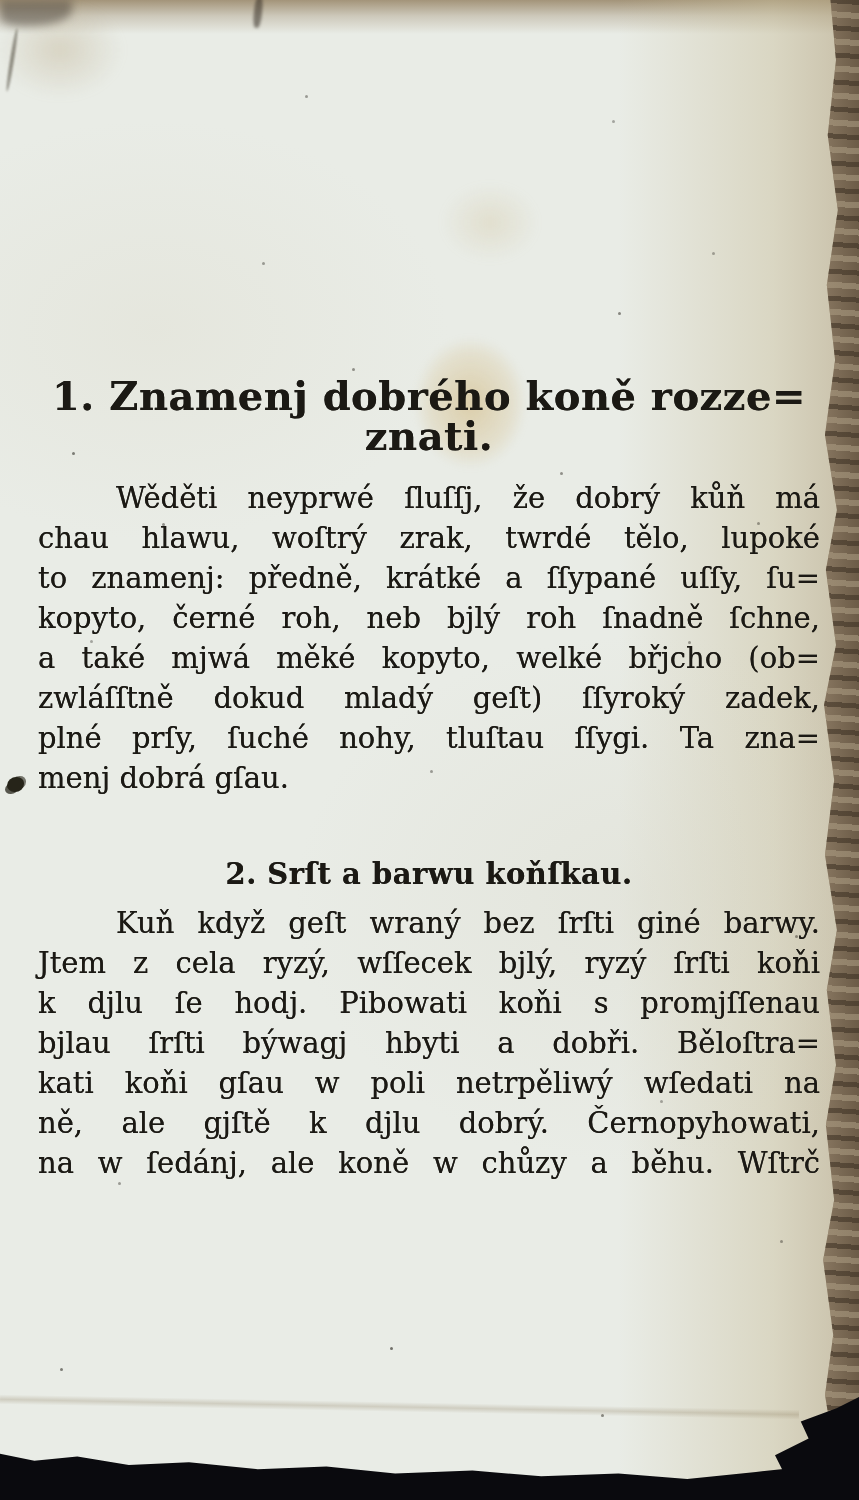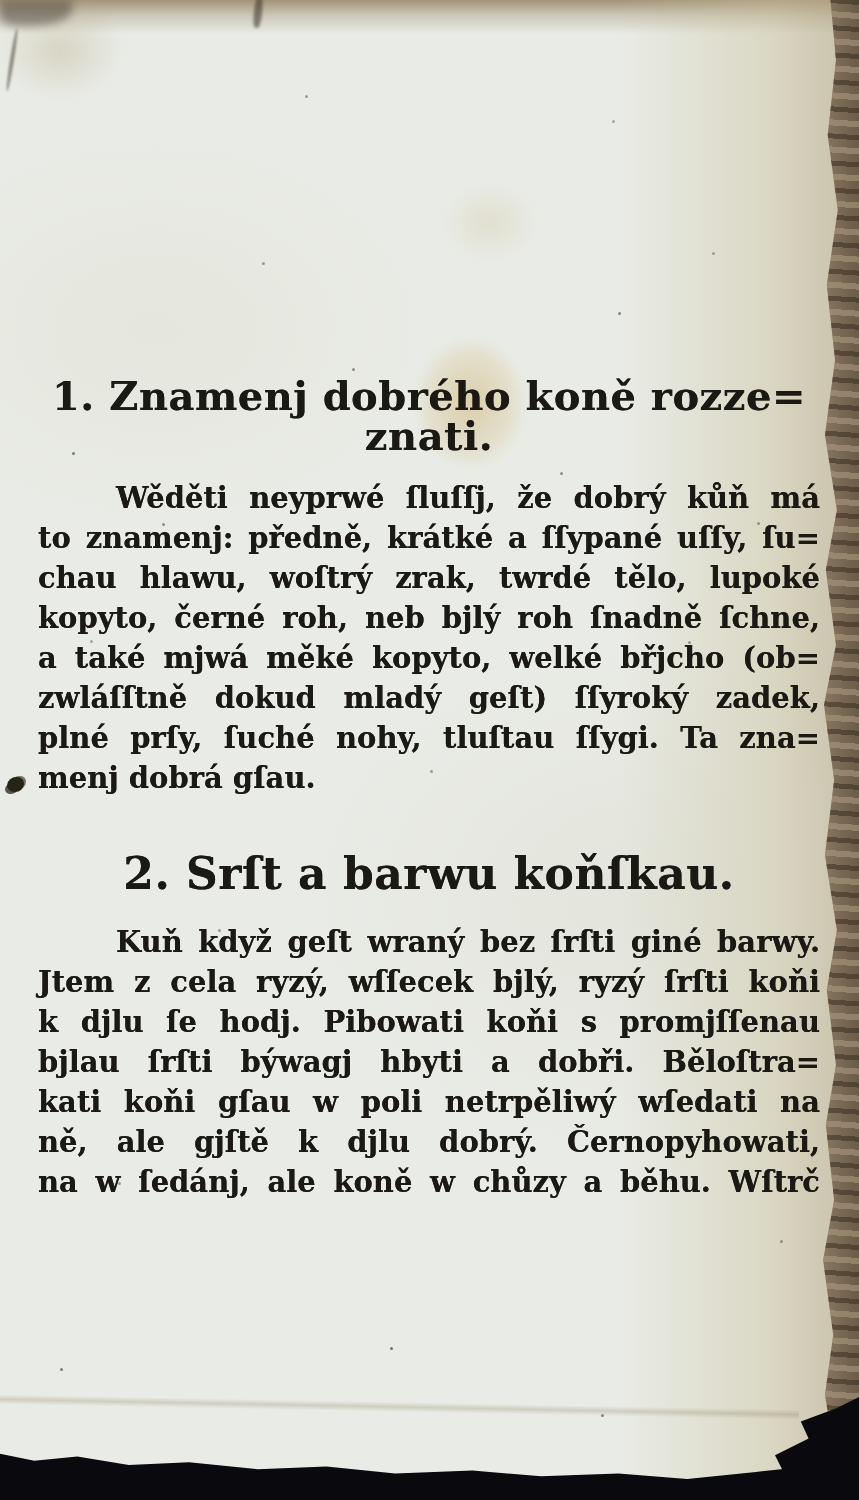--- a/index.html
+++ b/index.html
@@ -109,22 +109,22 @@
     left: 38px; top: 376px; width: 782px;
     color: #1b1914;
     text-shadow: 0 0 0.6px rgba(27,25,20,.85);
   }
   .heading {
     font-weight: bold;
     text-align: center;
     letter-spacing: 0.5px;
   }
   .heading-1 { font-size: 40px; line-height: 47px; margin-bottom: 22px; }
-  .heading-2 { font-size: 44px; line-height: 50px; margin-top: 56px; margin-bottom: 28px; }
-  .para { font-size: 29px; font-weight: bold; }
+  .heading-2 { font-size: 29px; line-height: 50px; margin-top: 56px; margin-bottom: 9px; }
+  .para { font-size: 29px; font-weight: normal; }
   .line { line-height: 40px; white-space: nowrap; }
   .line.justify { white-space: normal; text-align: justify; text-align-last: justify; }
   .line.indent { text-indent: 78px; }
 </style>
 </head>
 <body>
 
 <div class="scene">
   <div class="page">
 
@@ -140,22 +140,22 @@
 
     <div class="text-block">
 
       <div class="heading heading-1">
         <div class="line">1. Znamenj dobrého koně rozze=</div>
         <div class="line">znati.</div>
       </div>
 
       <div class="para">
         <div class="line justify indent">Wěděti neyprwé ſluſſj, že dobrý kůň má</div>
+        <div class="line justify">chau hlawu, woſtrý zrak, twrdé tělo, lupoké</div>
         <div class="line justify">to znamenj: předně, krátké a ſſypané uſſy, ſu=</div>
-        <div class="line justify">chau hlawu, woſtrý zrak, twrdé tělo, lupoké</div>
         <div class="line justify">kopyto, černé roh, neb bjlý roh ſnadně ſchne,</div>
         <div class="line justify">a také mjwá měké kopyto, welké břjcho (ob=</div>
         <div class="line justify">zwláſſtně dokud mladý geſt) ſſyroký zadek,</div>
         <div class="line justify">plné prſy, ſuché nohy, tluſtau ſſygi. Ta zna=</div>
         <div class="line">menj dobrá gſau.</div>
       </div>
 
       <div class="heading heading-2">
         <div class="line">2. Srſt a barwu koňſkau.</div>
       </div>

